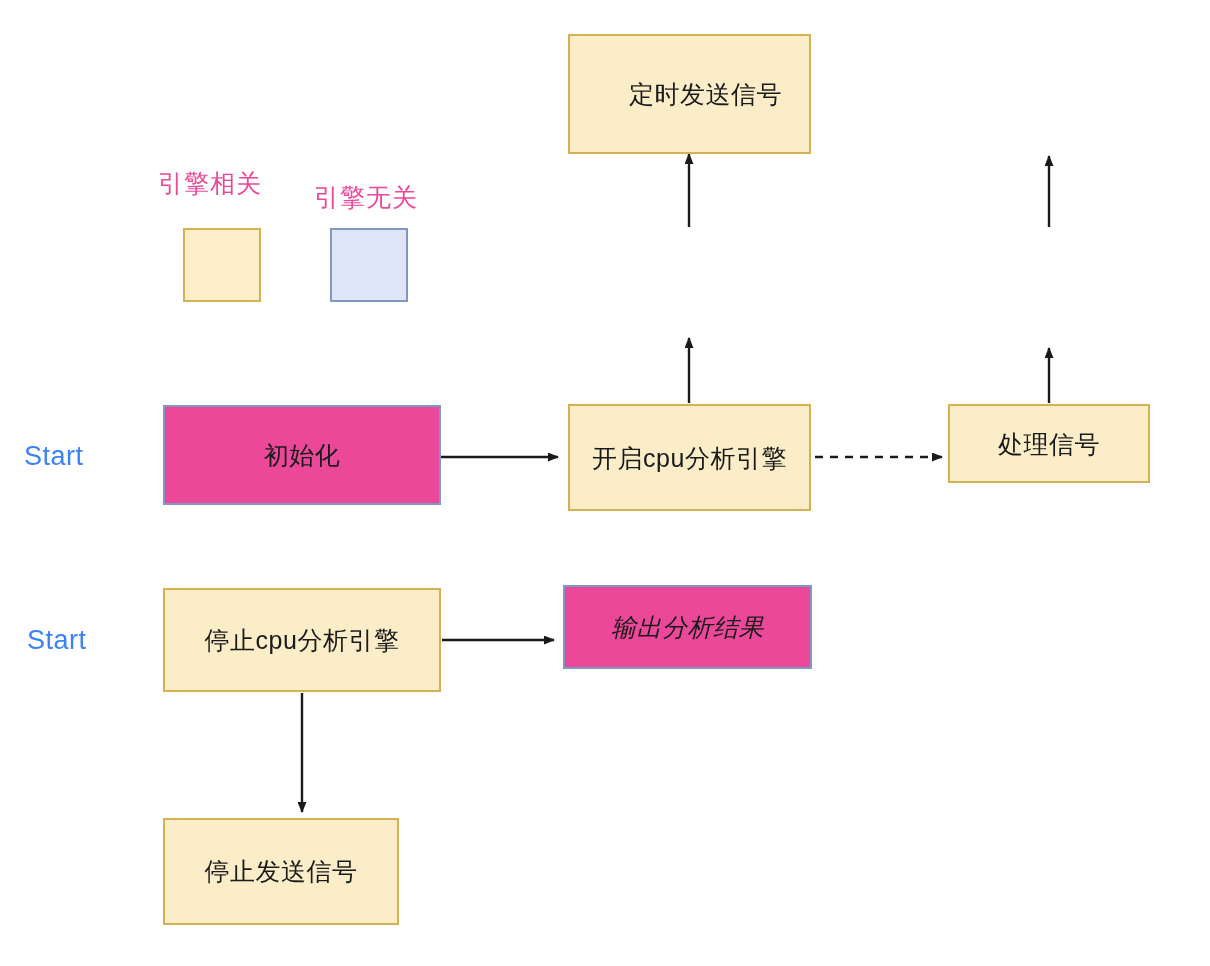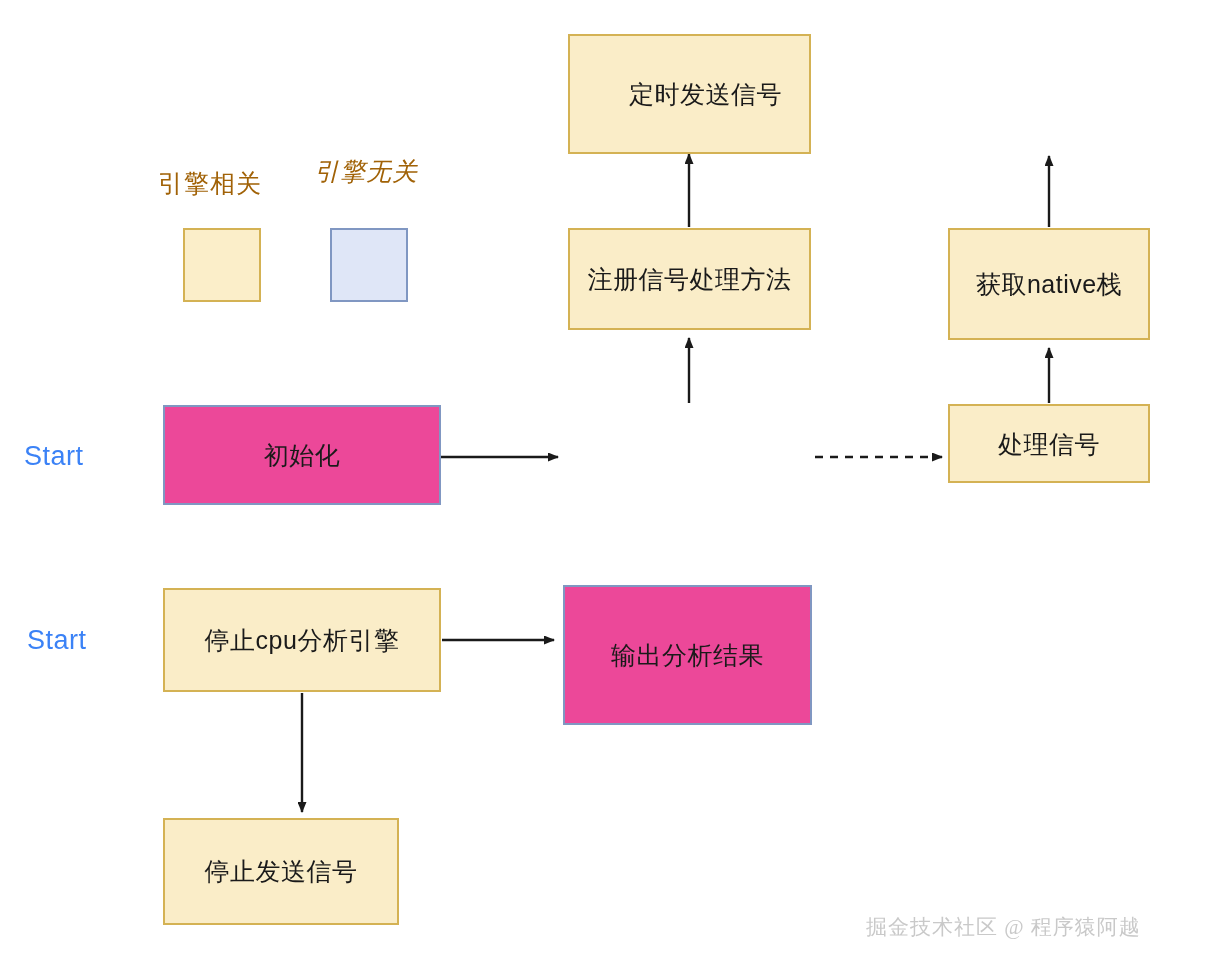--- a/index.html
+++ b/index.html
@@ -51,21 +51,21 @@
     background: #fbeec9;
     border: 2px solid #d4b254;
   }
   .swatch.blue {
     background: #dfe6f7;
     border: 2px solid #8097c2;
   }
   .legend-label {
     position: absolute;
     font-size: 25px;
-    color: #a16207;
+    color: #ec4899;
     white-space: nowrap;
     letter-spacing: 1px;
   }
   .side-label {
     position: absolute;
     font-size: 27px;
     color: #3b82f6;
     font-weight: 500;
     white-space: nowrap;
     letter-spacing: 0.5px;
@@ -128,39 +128,37 @@
 
     
     <g>
       <line x1="302" y1="693" x2="302" y2="812" stroke="#1a1a1a" stroke-width="2.4" marker-end="url(#arrowhead)"></line>
     </g>
   </svg>
 
   <div class="legend-label" style="left:158px; top:167px;">引擎相关</div>
   <div class="swatch yellow" style="left:183px; top:228px; width:78px; height:74px;"></div>
 
-  <div class="legend-label" style="left:314px; top:155px;font-style:italic;">引擎无关</div>
+  <div class="legend-label" style="left:314px; top:181px;">引擎无关</div>
   <div class="swatch blue" style="left:330px; top:228px; width:78px; height:74px;"></div>
 
   <div class="side-label" style="left:24px; top:441px;">Start</div>
   <div class="side-label" style="left:27px; top:625px;">Start</div>
 
   <div class="node yellow" style="left:568px; top:34px; width:243px; height:120px;padding-left:32px;">定时发送信号</div>
 
 
-  <div class="node yellow" style="left:568px; top:228px; width:243px; height:102px;">注册信号处理方法</div>
 
-  <div class="node yellow" style="left:948px; top:228px; width:202px; height:112px;">获取native栈</div>
 
   <div class="node blue" style="left:163px; top:405px; width:278px; height:100px;">初始化</div>
 
+  <div class="node yellow" style="left:568px; top:404px; width:243px; height:107px;">开启cpu分析引擎</div>
 
   <div class="node yellow" style="left:948px; top:404px; width:202px; height:79px;">处理信号</div>
 
   <div class="node yellow" style="left:163px; top:588px; width:278px; height:104px;">停止cpu分析引擎</div>
 
-  <div class="node blue" style="left:563px; top:585px; width:249px; height:140px;">输出分析结果</div>
+  <div class="node blue" style="left:563px; top:585px; width:249px; height:84px;font-style:italic;">输出分析结果</div>
 
   <div class="node yellow" style="left:163px; top:818px; width:236px; height:107px;font-family:Liberation Serif, serif;">停止发送信号</div>
 
-  <div class="watermark" style="left:866px; top:913px;">掘金技术社区 @ 程序猿阿越</div>
 
 </div>
 
 </body></html>

